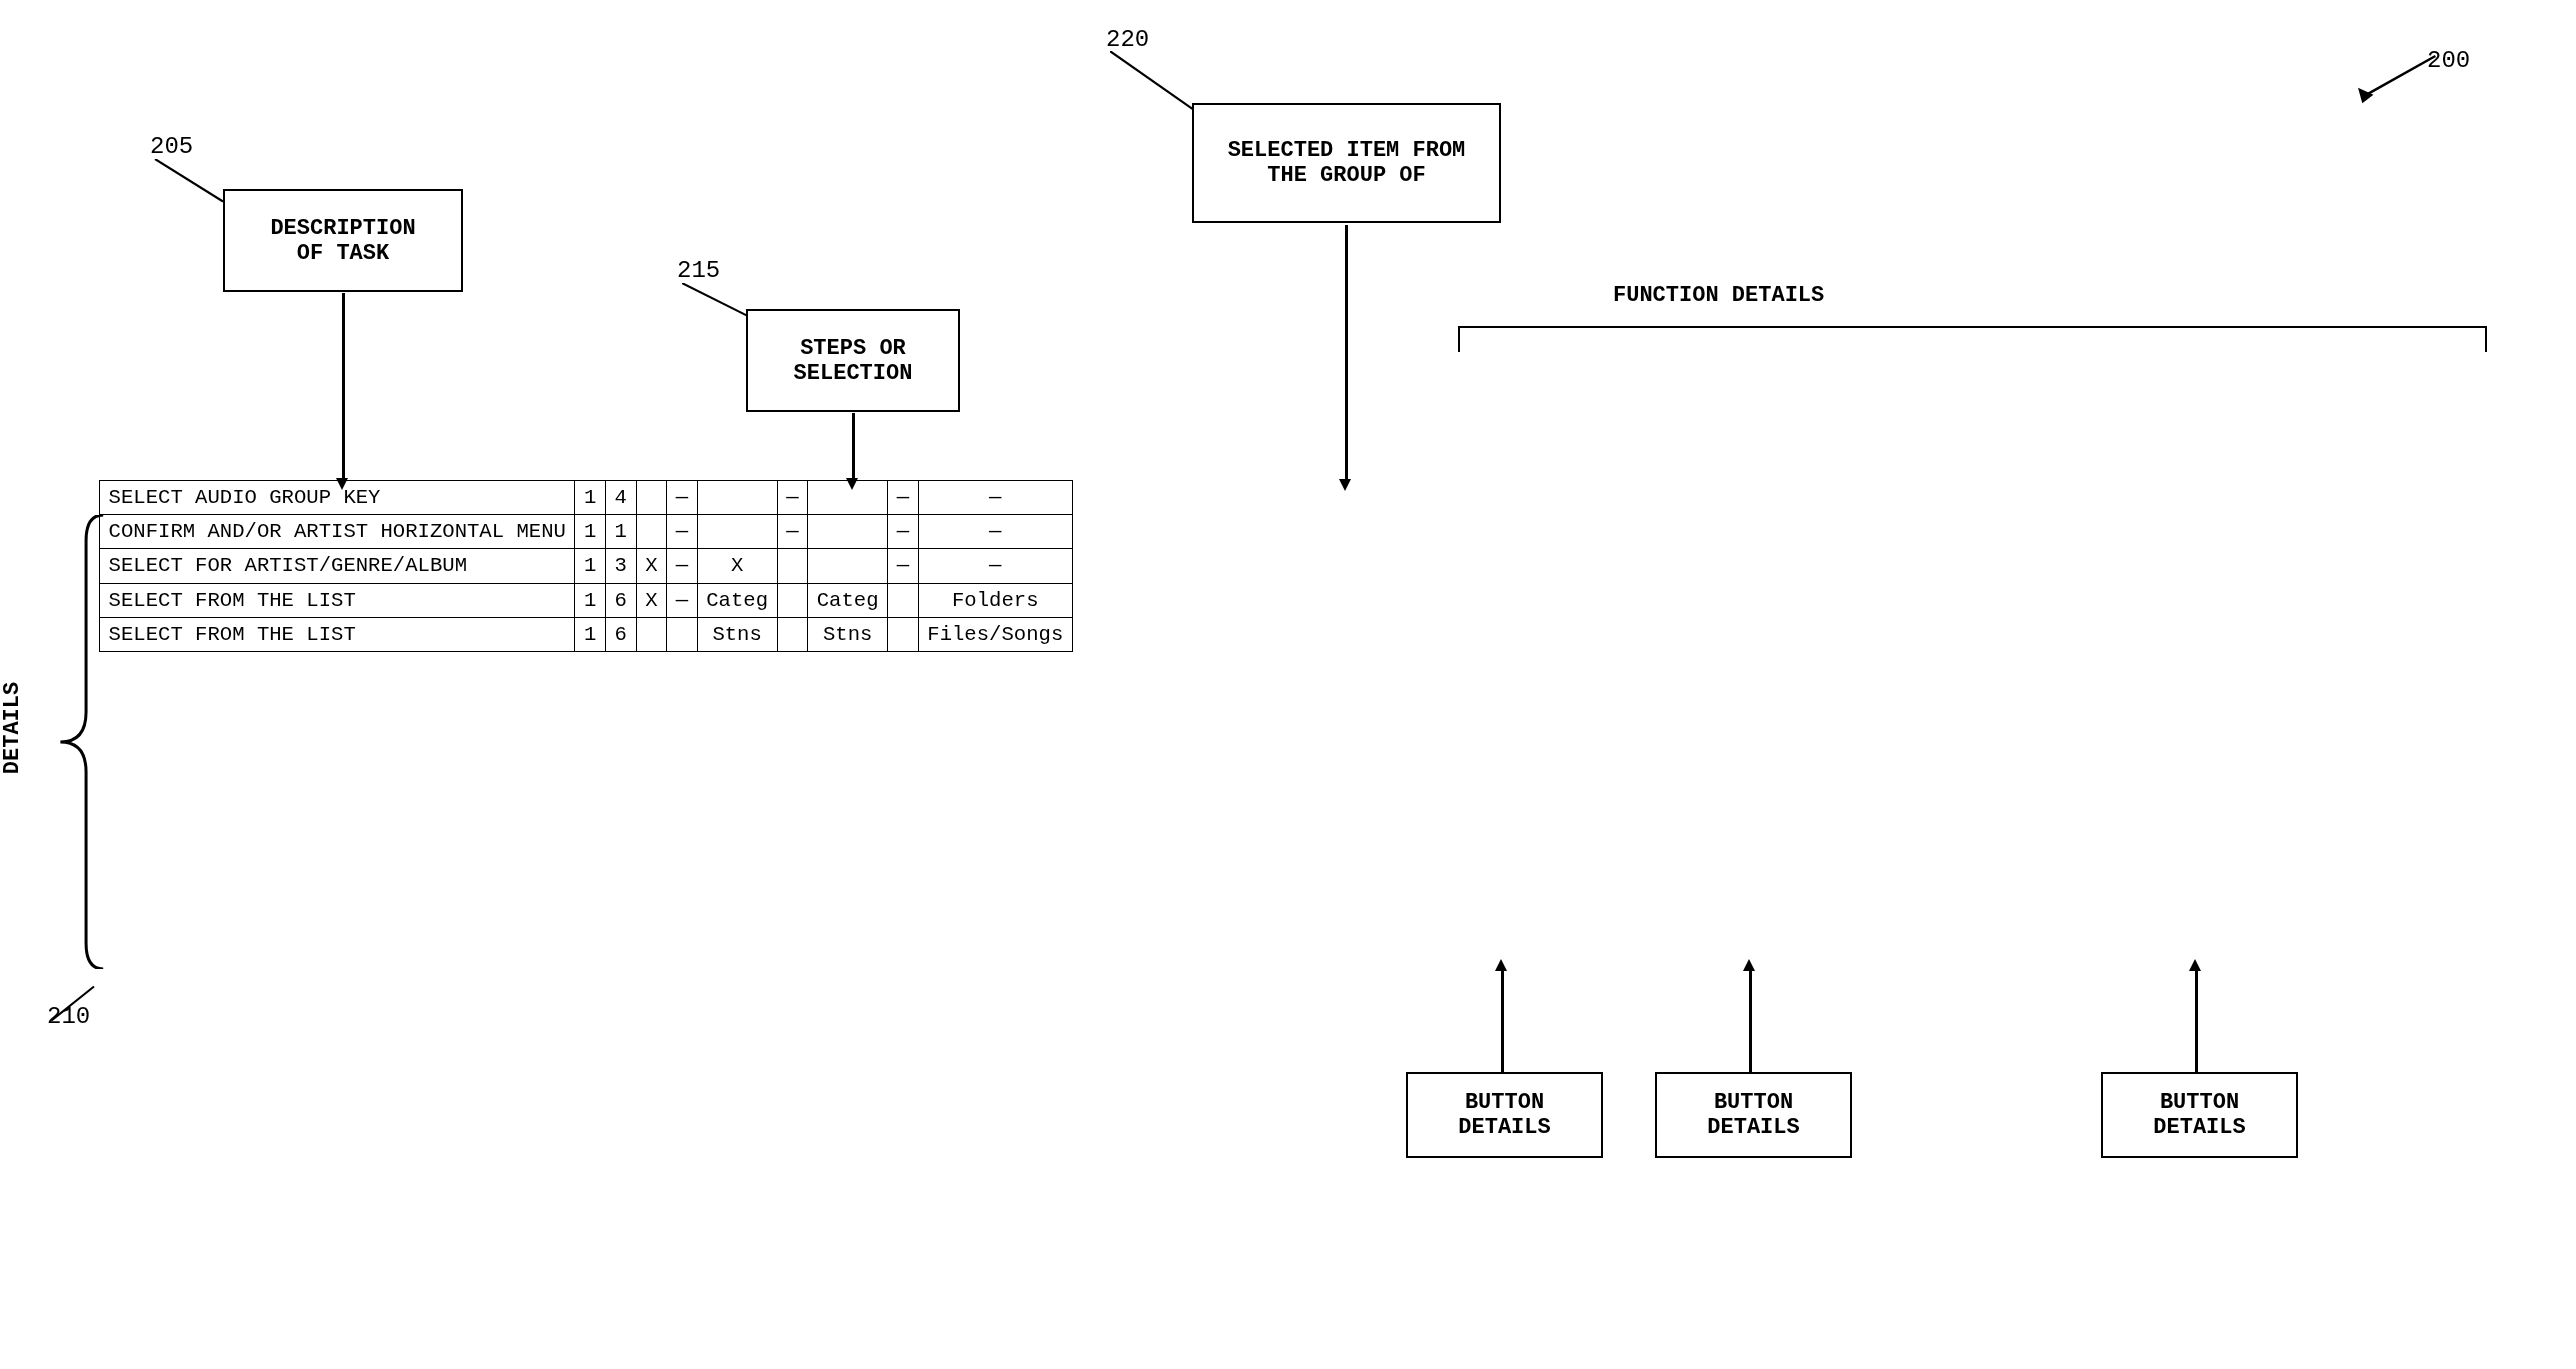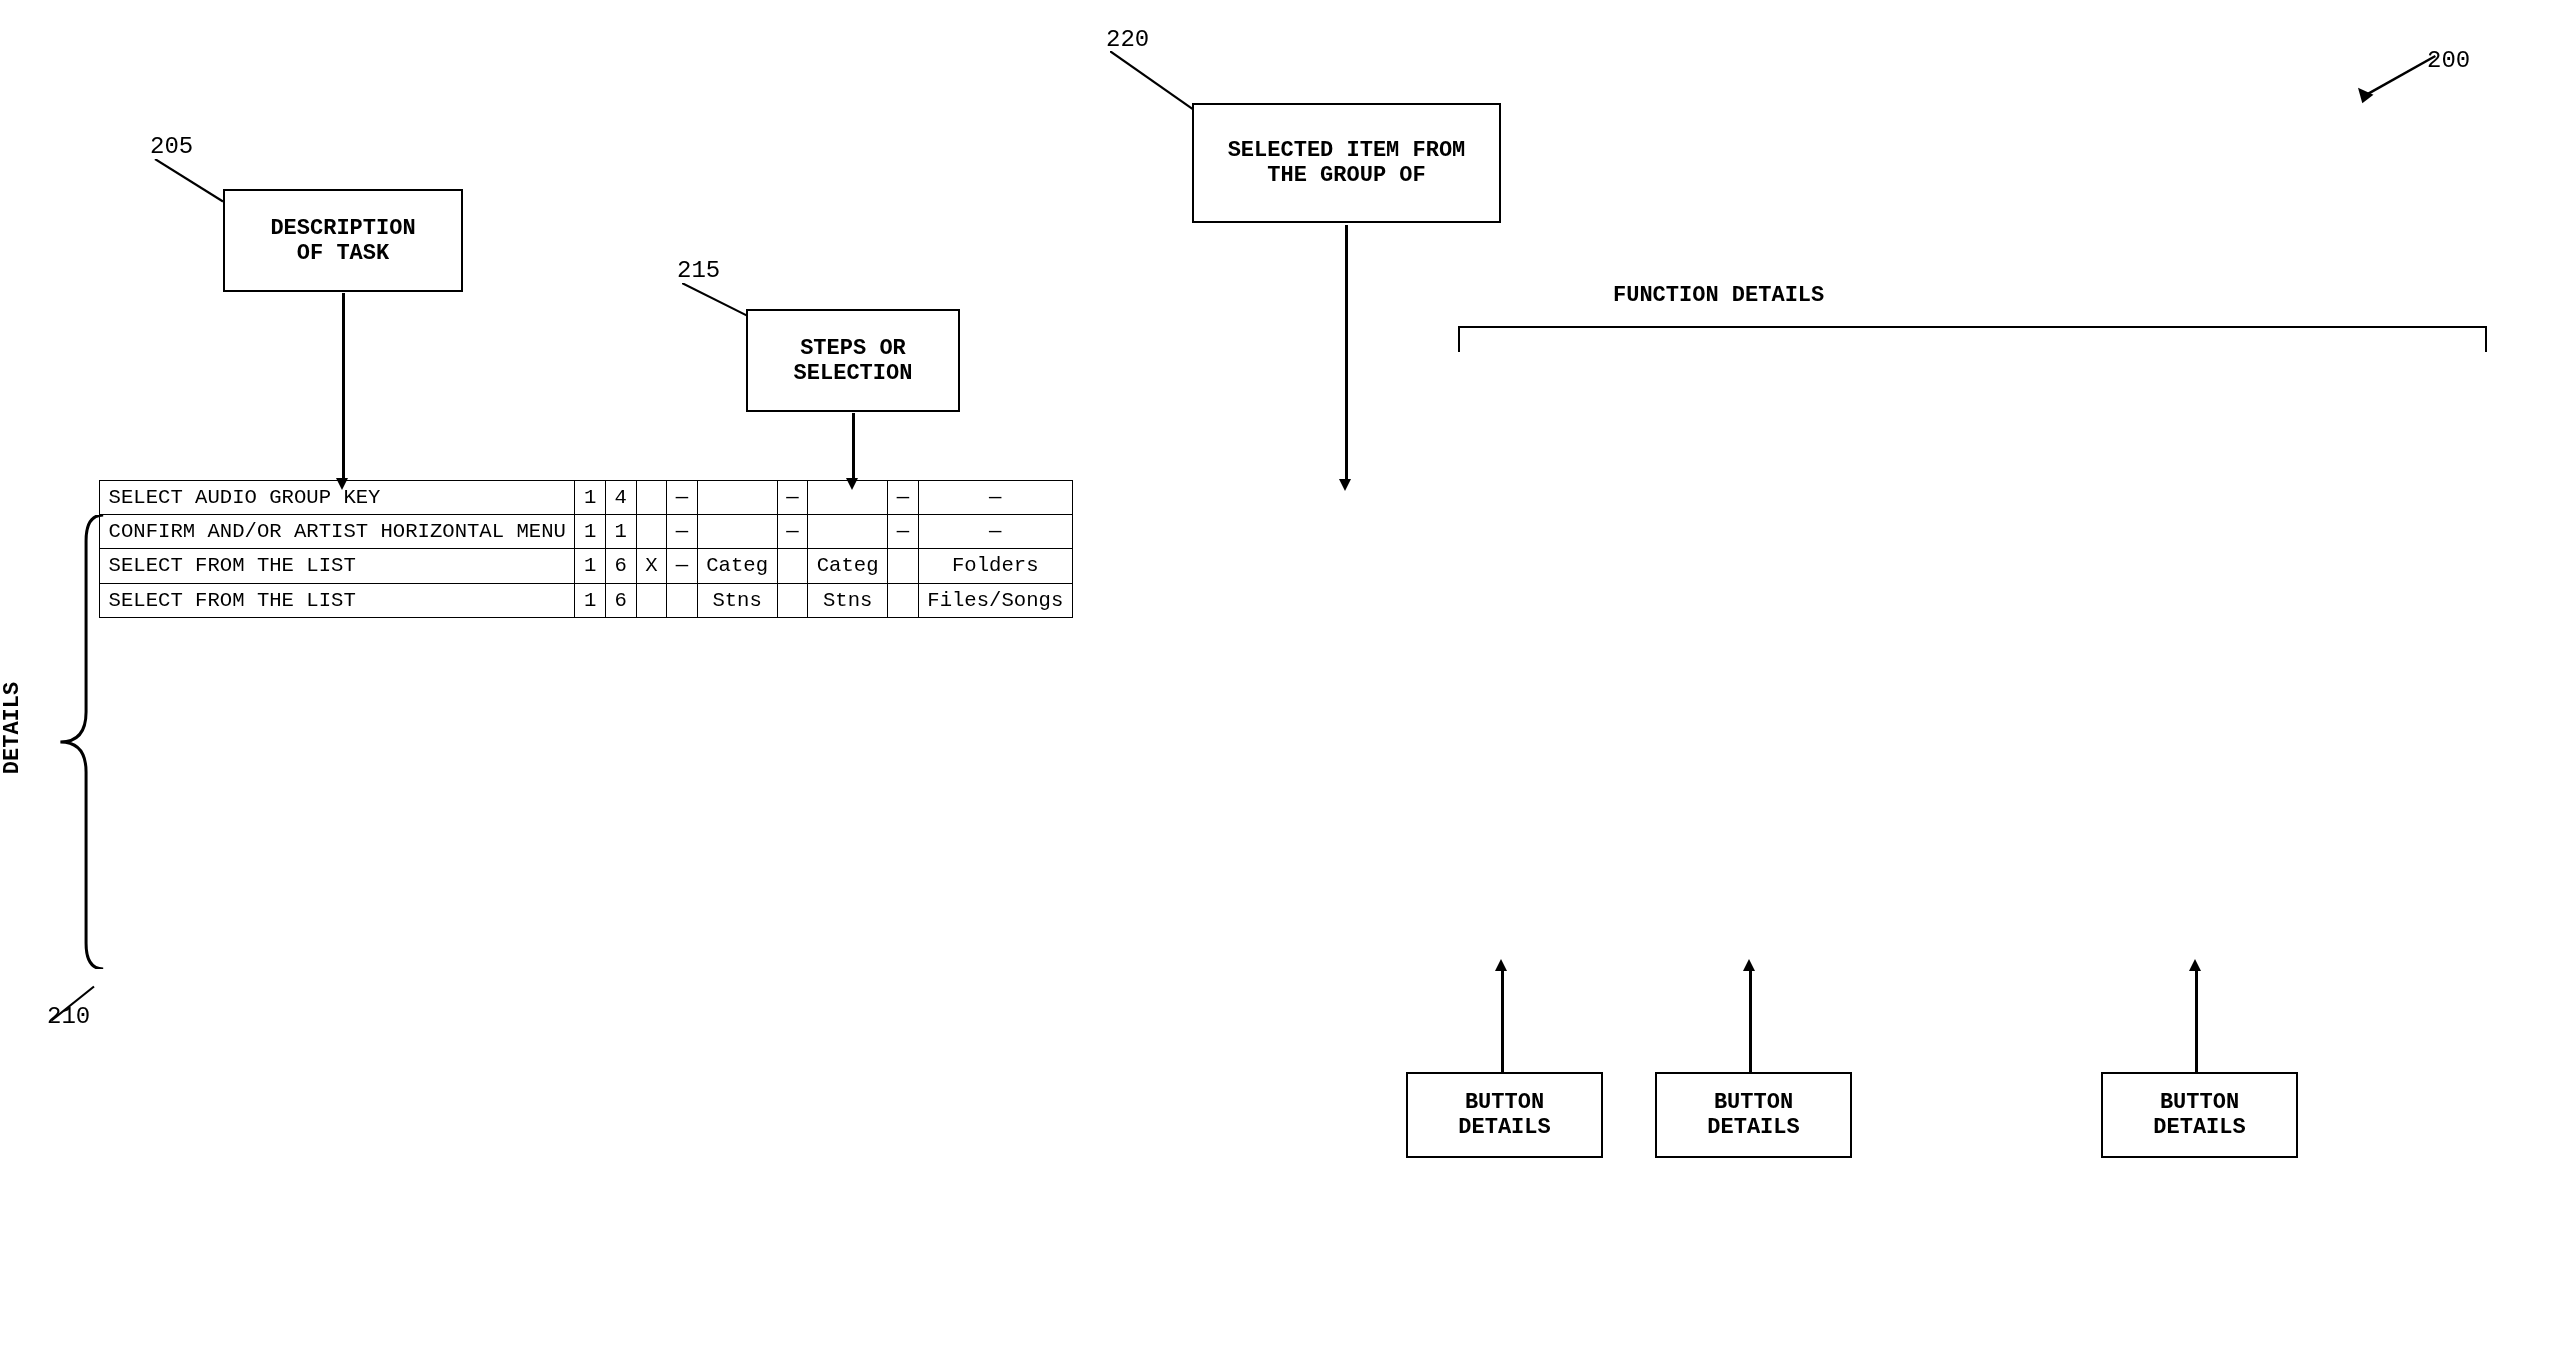--- a/index.html
+++ b/index.html
@@ -180,20 +180,32 @@
       <td class="center">1</td>
       <td class="center"></td>
       <td class="center">—</td>
       <td class="center"></td>
       <td class="center">—</td>
       <td class="center"></td>
       <td class="center">—</td>
       <td class="center">—</td>
     </tr>
 
+    <tr>
+      <td>SELECT FOR ARTIST/GENRE/ALBUM</td>
+      <td class="center">1</td>
+      <td class="center">3</td>
+      <td class="center">X</td>
+      <td class="center">—</td>
+      <td class="center">X</td>
+      <td class="center"></td>
+      <td class="center"></td>
+      <td class="center">—</td>
+      <td class="center">—</td>
+    </tr>
 
     <tr>
       <td>SELECT FROM THE LIST</td>
       <td class="center">1</td>
       <td class="center">6</td>
       <td class="center">X</td>
       <td class="center">—</td>
       <td class="center">Categ</td>
       <td class="center"></td>
       <td class="center">Categ</td>

